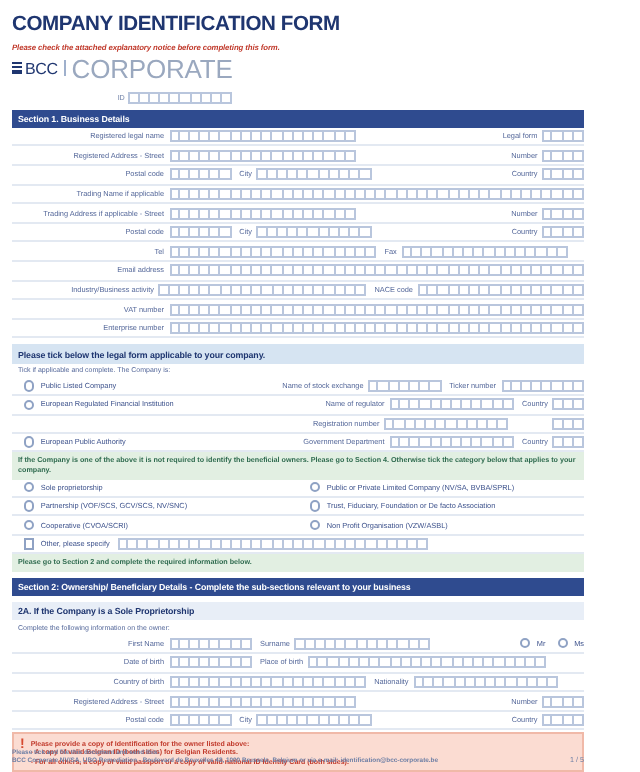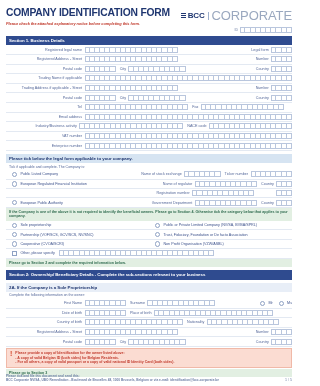--- a/index.html
+++ b/index.html
@@ -4,27 +4,27 @@
 <style>
   html,body{margin:0;padding:0;}
   body{
     width:298px;height:386px;background:#ffffff;
     font-family:"Liberation Sans",sans-serif;
     color:#2b3d6b;overflow:hidden;
   }
   .page{position:relative;width:298px;height:386px;box-sizing:border-box;padding:0 6px;}
 
   
-  .header{display:flex;justify-content:space-between;align-items:flex-start;padding-top:7px;}
+  .header{display:flex;justify-content:space-between;align-items:flex-start;padding-top:7px;flex-direction:column;}
   .title{font-size:10.3px;font-weight:bold;letter-spacing:-0.2px;color:#1f3670;line-height:11px;white-space:nowrap;}
   .subtitle{font-size:3.9px;font-style:italic;font-weight:bold;color:#c0392b;margin-top:2.5px;letter-spacing:-0.05px;}
   .brand{display:flex;align-items:center;gap:1.5px;margin-top:1px;}
   .brand-mark{display:inline-block;width:5px;height:6px;position:relative;}
   .brand-mark i{display:block;height:1.3px;background:#1f3670;margin-bottom:0.9px;}
-  .brand-bcc{font-size:8px;font-weight:bold;color:#1f3670;letter-spacing:-0.2px;}
+  .brand-bcc{font-size:8px;font-weight:normal;color:#1f3670;letter-spacing:-0.2px;}
   .brand-sep{display:inline-block;width:1px;height:8px;background:#9fb0cc;margin:0 1.5px;}
   .brand-corp{font-size:13px;color:#9aa8bf;letter-spacing:-0.1px;}
   .idrow{display:flex;align-items:center;justify-content:flex-end;gap:2px;margin-top:4px;}
   .idlabel{font-size:3.6px;color:#6d7fa5;}
 
   
   .cells{display:flex;}
   .cells span{display:block;width:5.2px;height:6px;border:0.4px solid #b9c6dd;border-left:none;box-sizing:border-box;background:#fff;}
   .cells span:first-child{border-left:0.4px solid #b9c6dd;}
 

